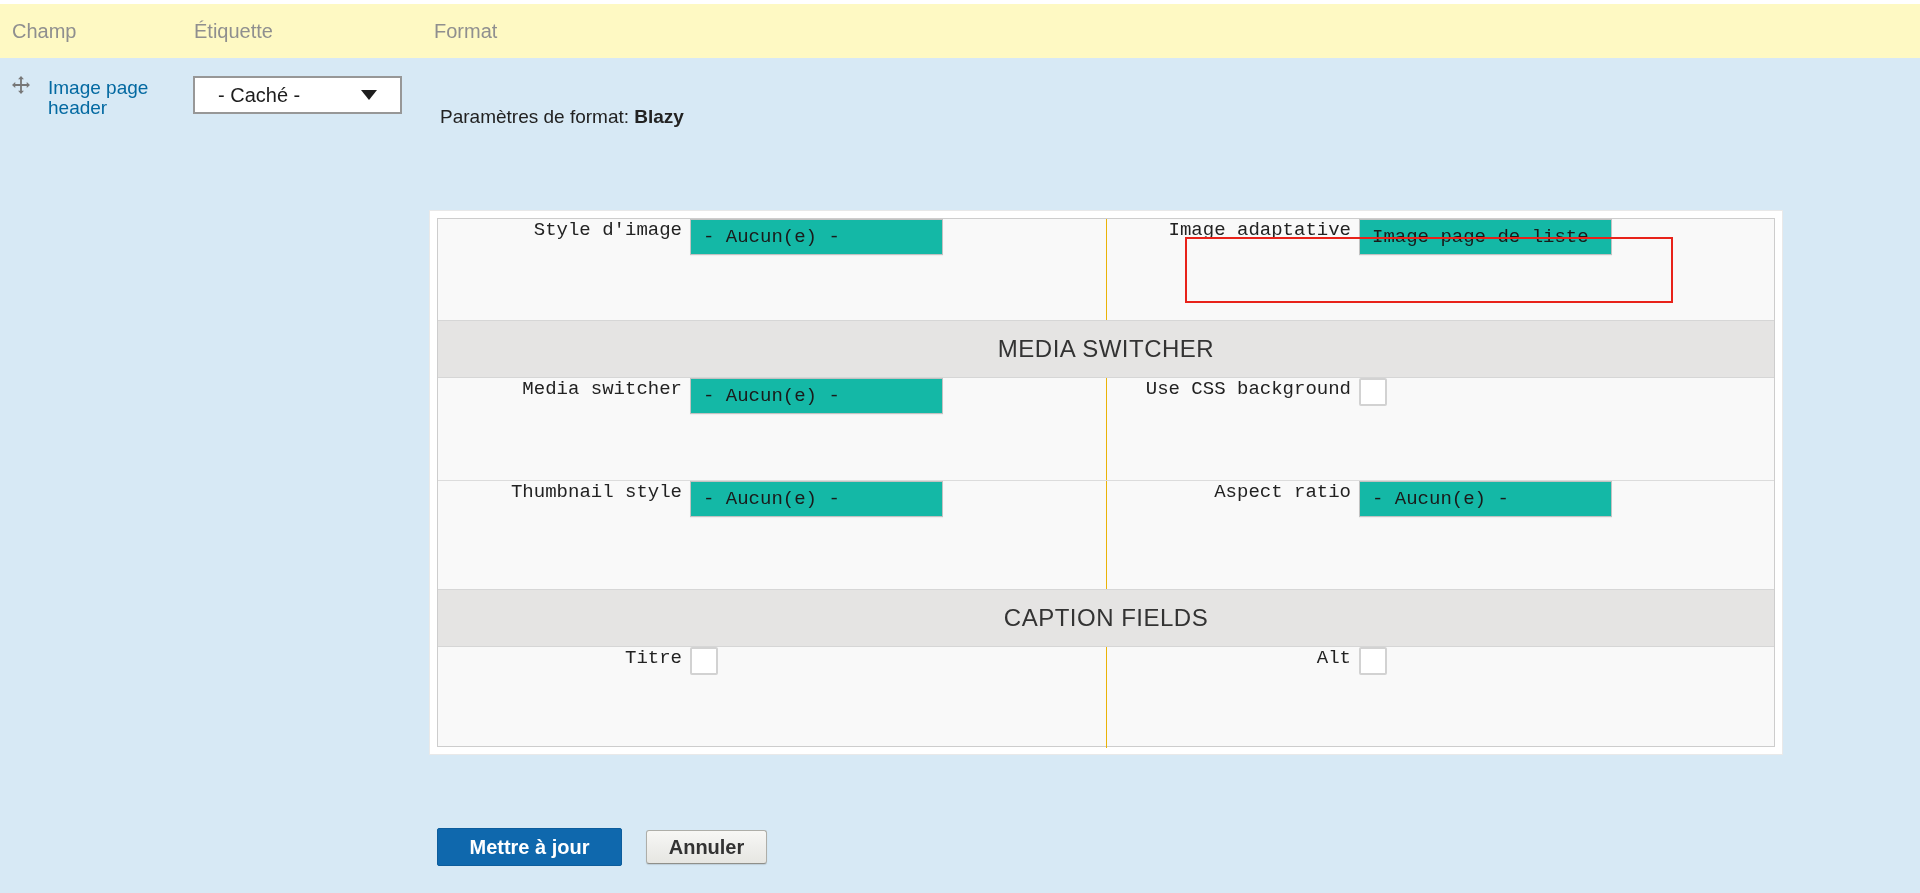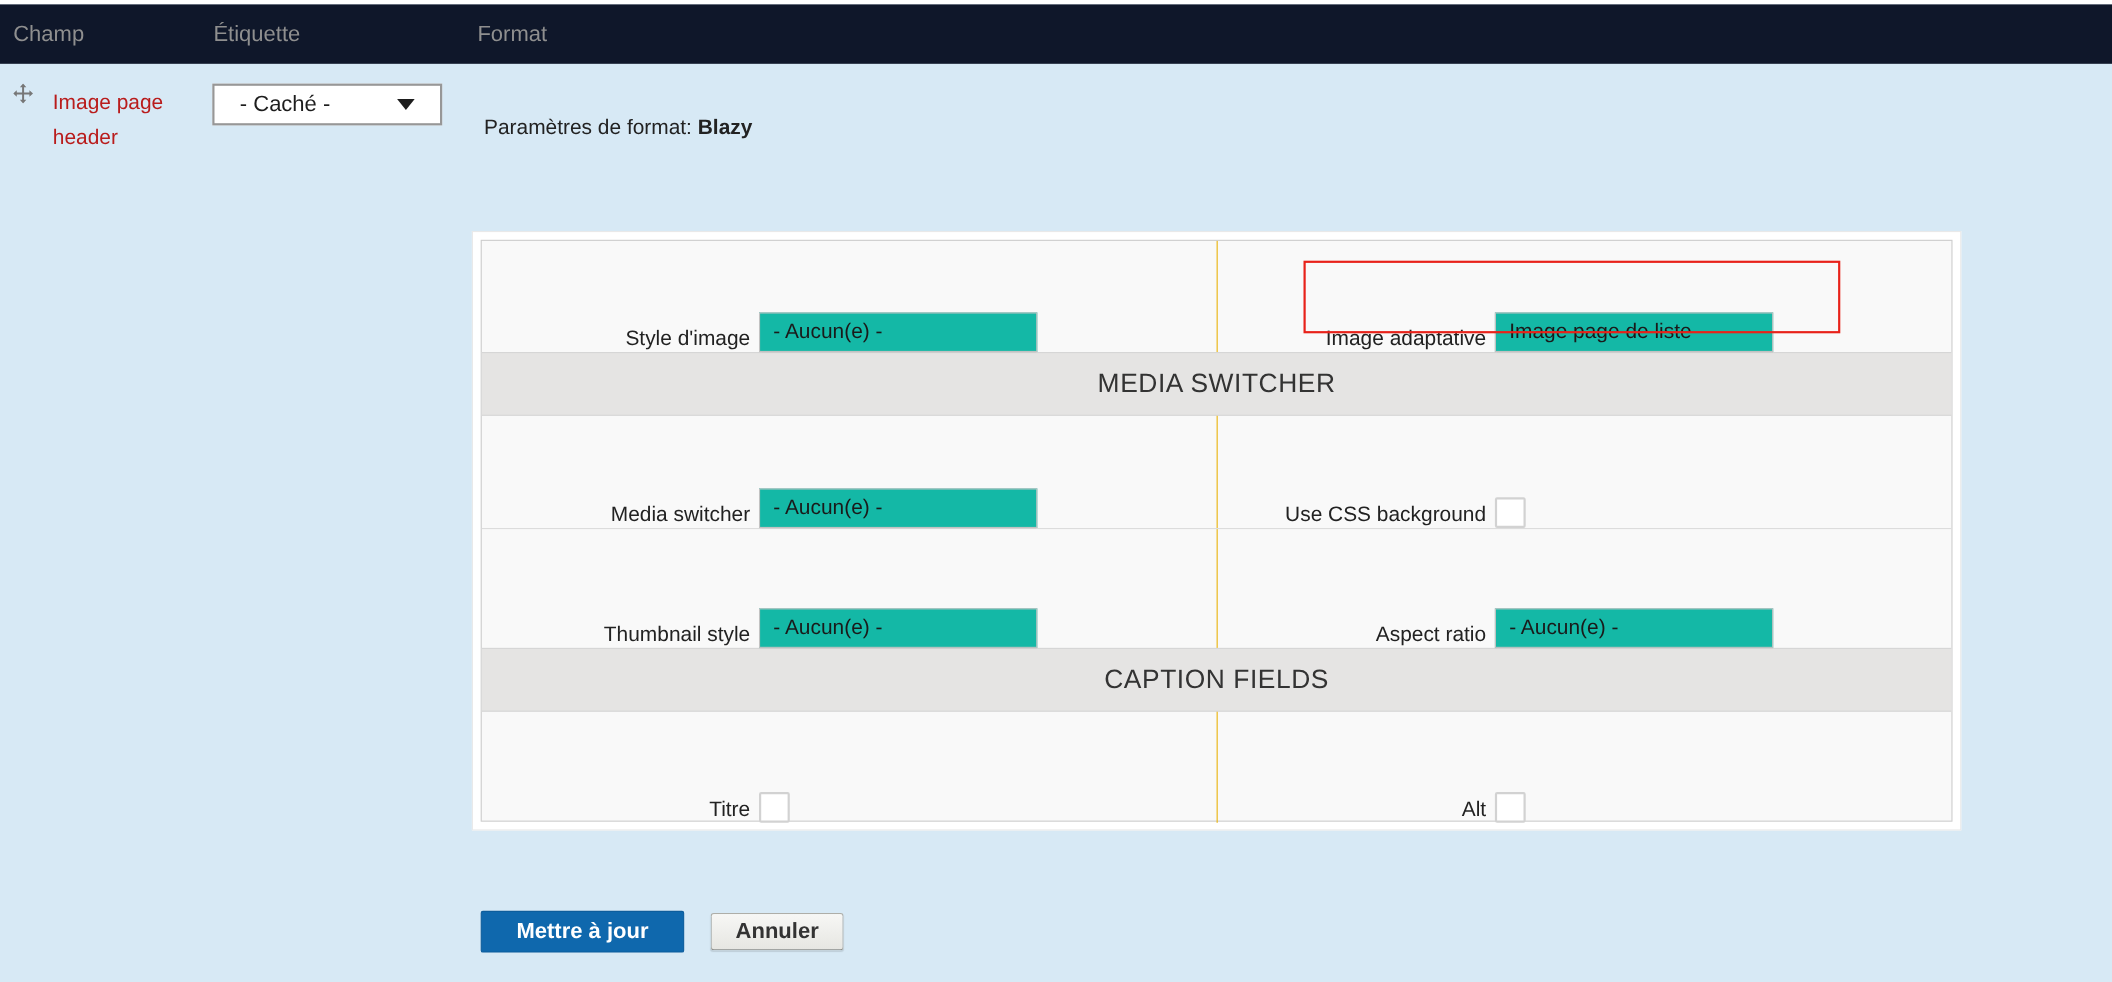--- a/index.html
+++ b/index.html
@@ -8,35 +8,35 @@
     position:relative;
     background:#d7e9f5;
     font-family:"Liberation Sans", sans-serif;
     color:#222;
     overflow:hidden;
   }
   
   .topstrip { position:absolute; left:0; top:0; width:1920px; height:4px; background:#ffffff; }
   .thead {
     position:absolute; left:0; top:4px; width:1920px; height:54px;
-    background:#0f172a;
+    background:#fef9c3;
     text-align:right;
   }
   .thead span {
     position:absolute; top:16px; font-size:20px; color:#8f8f8f;
   }
   .col-champ    { left:12px; }
   .col-etiquette{ left:194px; }
   .col-format   { left:434px; }
 
   
   .dragicon { position:absolute; left:12px; top:76px; width:18px; height:18px; cursor:move; }
   .fieldname {
     position:absolute; left:48px; top:78px; width:120px;
-    font-size:19px; line-height:32px; color:#b91c1c;
+    font-size:19px; line-height:20px; color:#0369a1;
   }
   .labelselect {
     position:absolute; left:193px; top:76px; width:209px; height:38px;
     background:#ffffff; border:2px solid #979797;
     display:flex; align-items:center; padding:0 23px;
     font-size:20px; color:#1d1d1d; cursor:pointer;
   }
   .labelselect .caret {
     margin-left:auto; width:0; height:0;
     border-left:8px solid transparent; border-right:8px solid transparent;
@@ -53,21 +53,21 @@
   .panel-inner {
     width:100%; height:100%;
     border:1px solid #cdcdcd; background:#f9f9f9;
   }
   .prow { display:flex; }
   .prow.r1 { height:101px; }
   .prow.r2 { height:102px; }
   .prow.r3 { height:109px; border-top:1px solid #dcdcdc; }
   .prow.r4 { height:101px; }
   .pcell {
-    position:relative; width:669px; display:flex; align-items:flex-end;
+    position:relative; width:669px; display:flex; align-items:flex-start;font-family:Liberation Mono, monospace;
   }
   .pcell.right { border-left:1px solid #eab308; }
   .plabel {
     flex:0 0 244px; width:244px; text-align:right; margin-right:8px;
     font-size:19px; color:#222; white-space:nowrap;
   }
   .pselect {
     width:253px; height:36px; background:#14b8a6; border:1px solid #c2c2c2;
     display:flex; align-items:center; padding:0 12px;
     font-size:19px; color:#1a1a1a; cursor:pointer;

